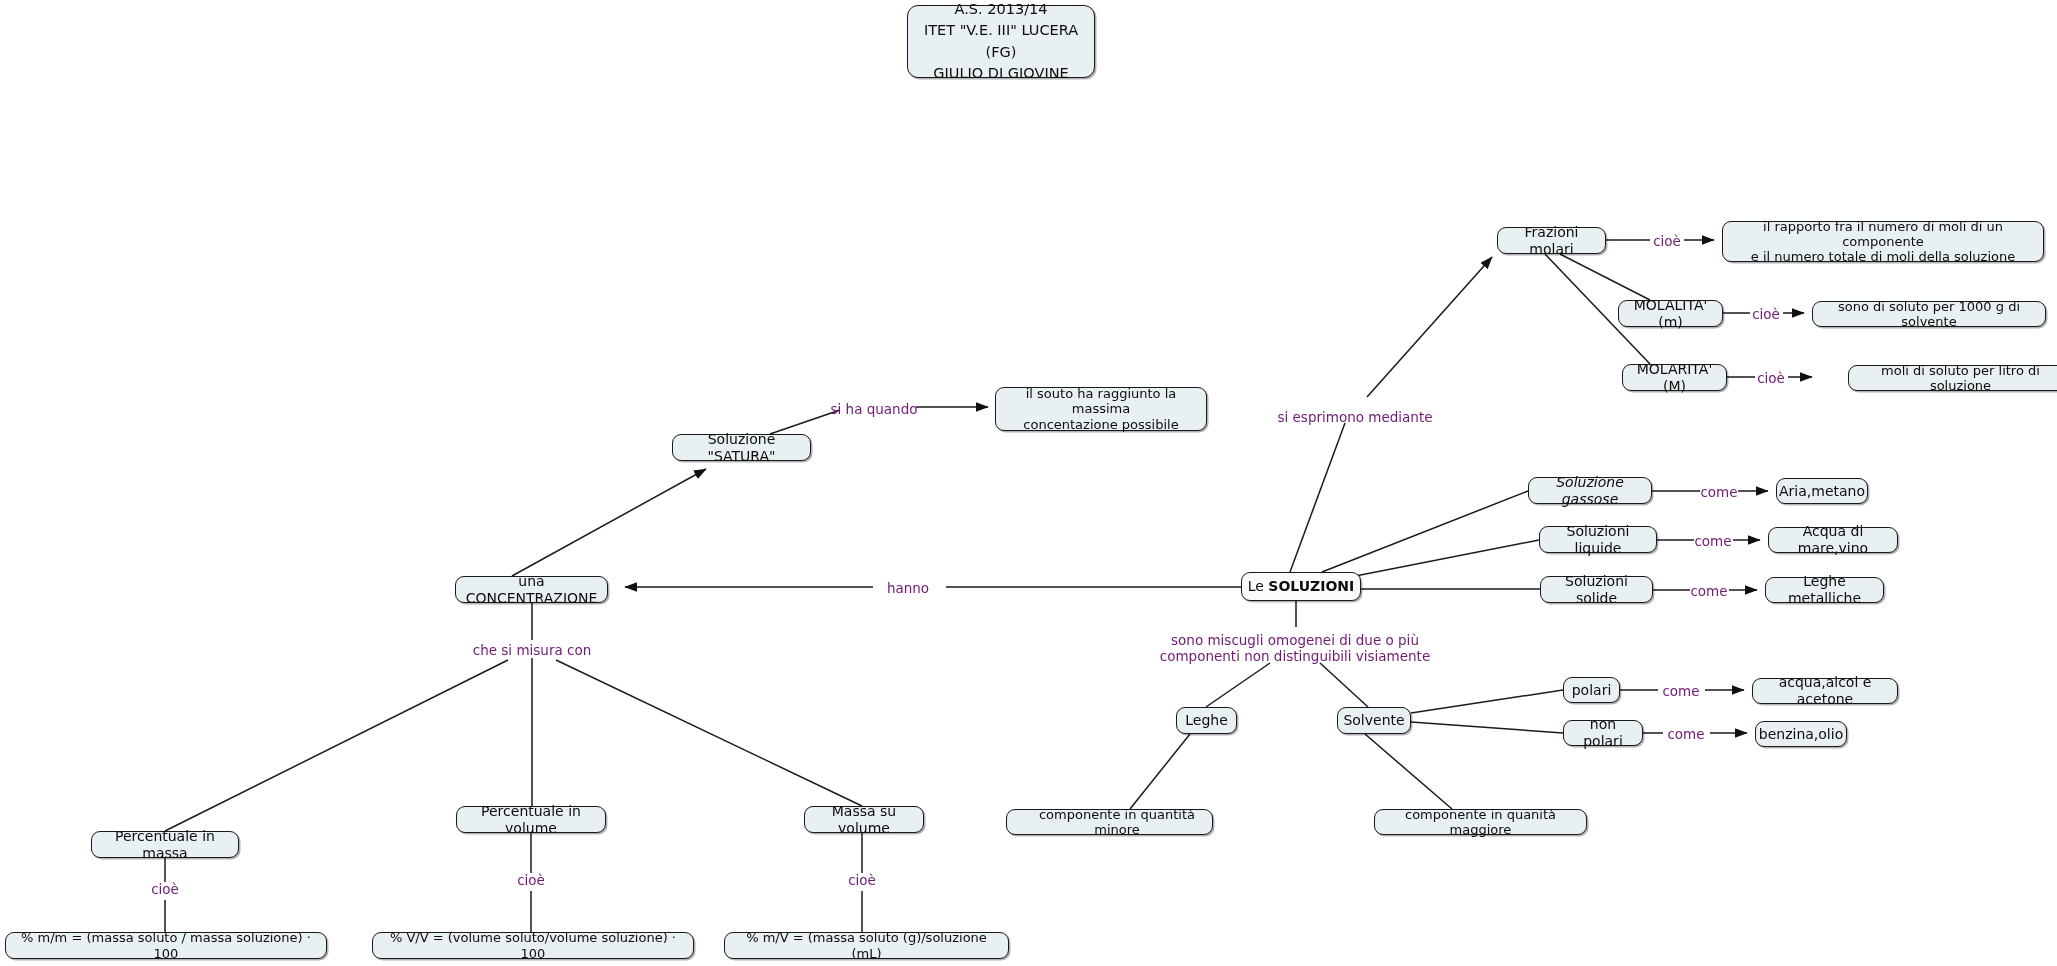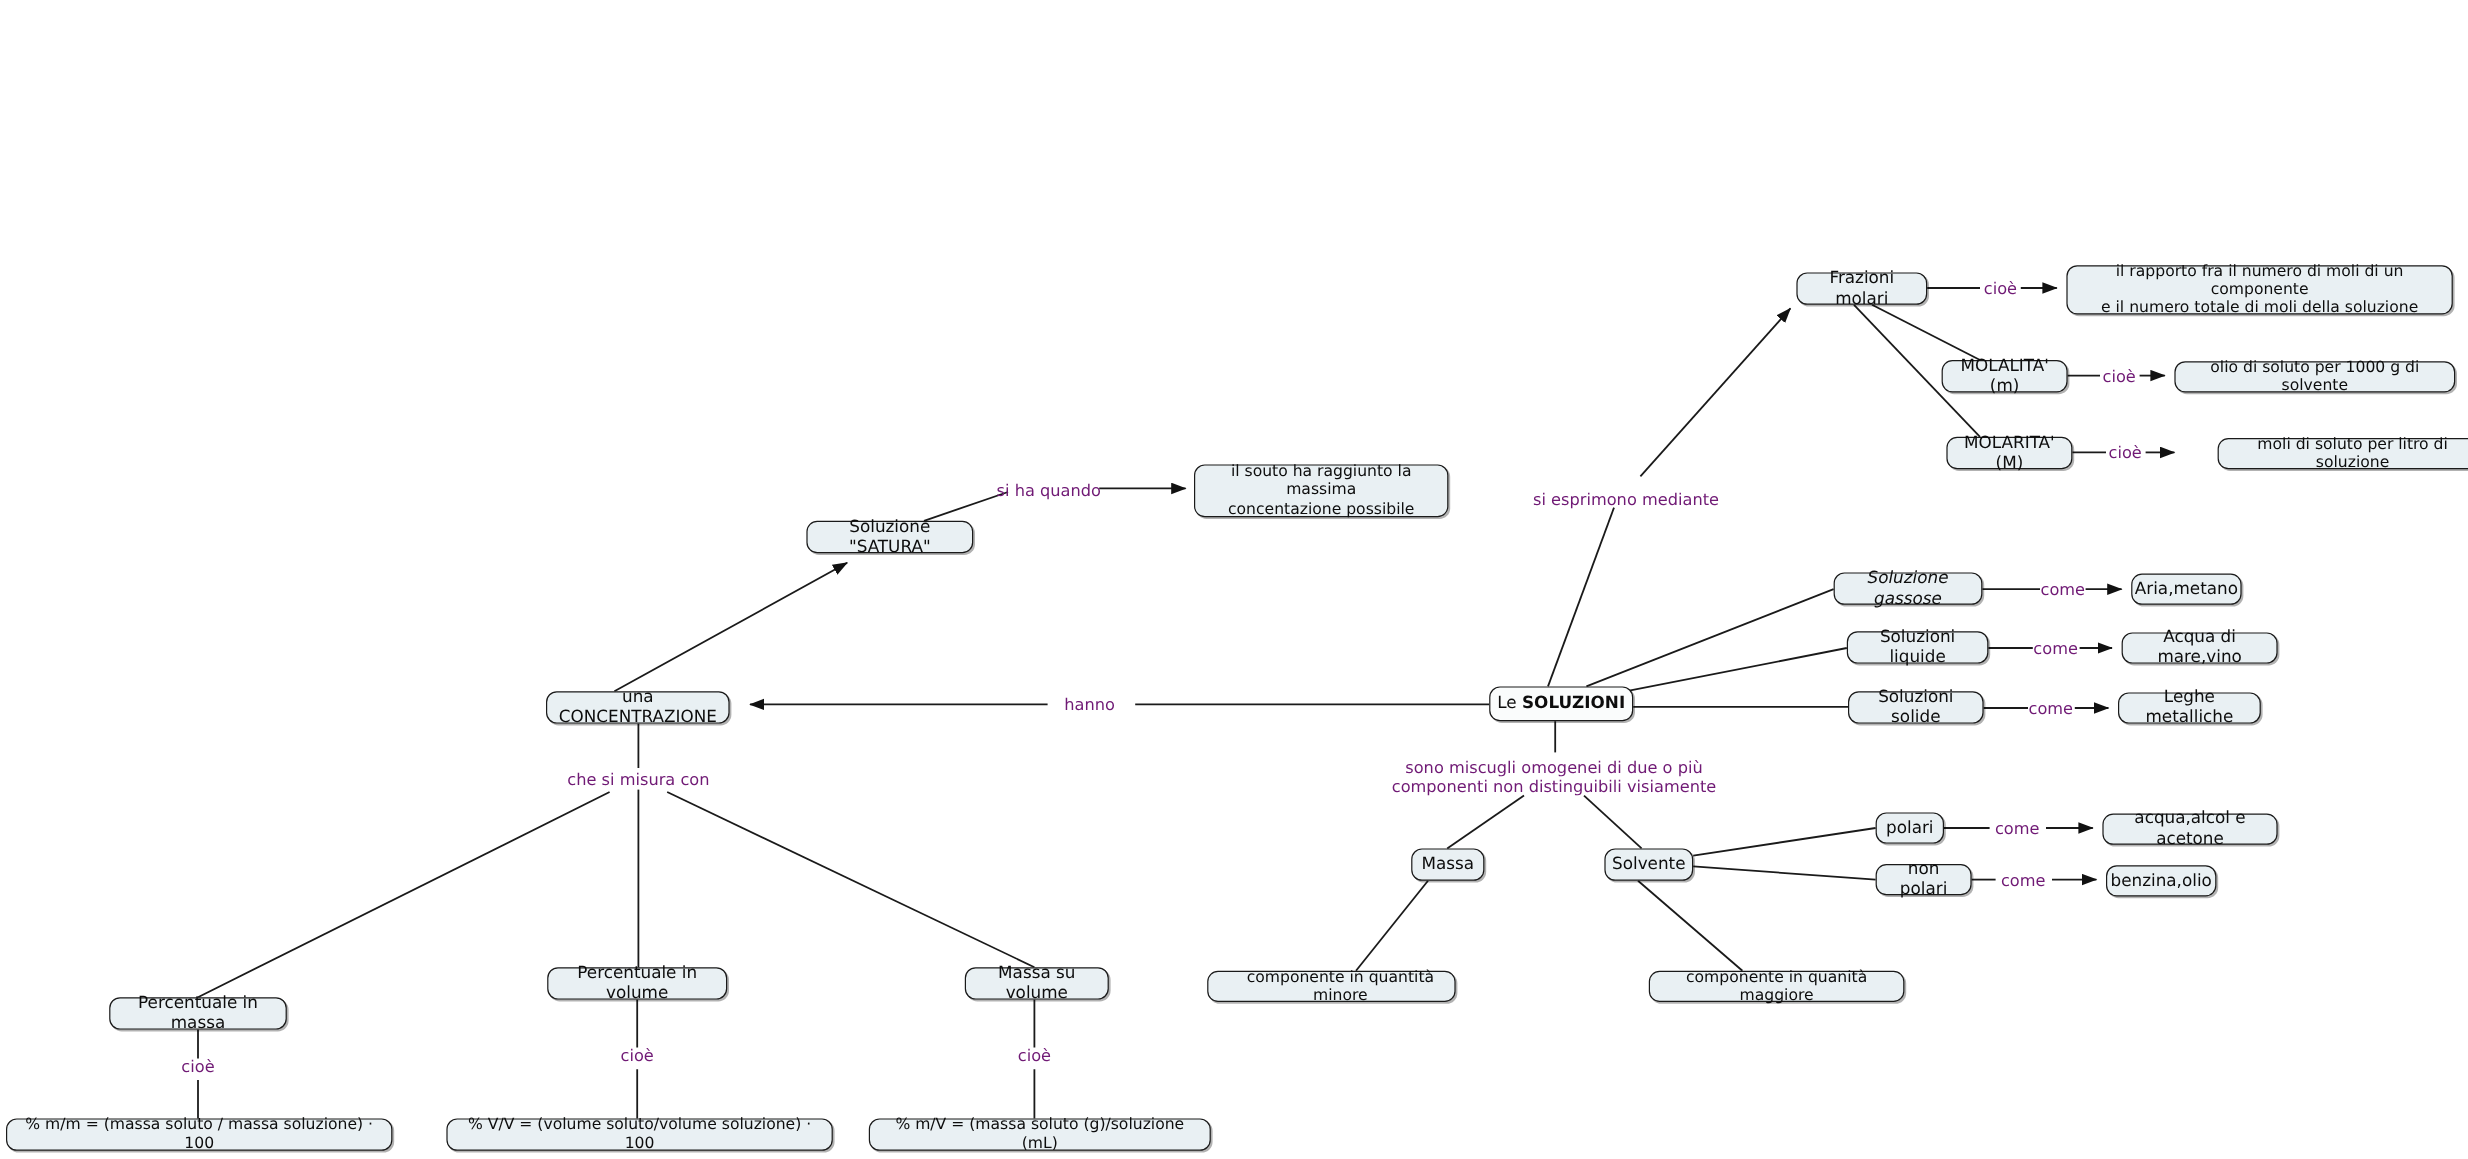--- a/index.html
+++ b/index.html
@@ -117,46 +117,49 @@
 
       <path d="M165,858 L165,882"></path>
       <path d="M165,900 L165,932"></path>
       <path d="M531,833 L531,873"></path>
       <path d="M531,891 L531,932"></path>
       <path d="M862,833 L862,873"></path>
       <path d="M862,891 L862,932"></path>
     </g>
   </svg>
 
+  <div class="node title" style="left:907px;top:5px;width:188px;height:73px;">A.S. 2013/14
+ITET "V.E. III" LUCERA (FG)
+GIULIO DI GIOVINE</div>
 
   <div class="node plain" style="left:1241px;top:572px;width:120px;height:29px;">
     <span>Le&nbsp;<b>SOLUZIONI</b></span>
   </div>
 
   <div class="node" style="left:455px;top:576px;width:153px;height:27px;">una CONCENTRAZIONE</div>
   <div class="node" style="left:672px;top:434px;width:139px;height:27px;">Soluzione "SATURA"</div>
   <div class="node" style="left:995px;top:387px;width:212px;height:44px;font-size:13px;">il souto ha raggiunto la massima
 concentazione possibile</div>
 
   <div class="node" style="left:1497px;top:227px;width:109px;height:27px;">Frazioni molari</div>
   <div class="node" style="left:1722px;top:221px;width:322px;height:41px;font-size:13px;">il rapporto fra il numero di moli di un componente
 e il numero totale di moli della soluzione</div>
   <div class="node" style="left:1618px;top:300px;width:105px;height:27px;">MOLALITA' (m)</div>
-  <div class="node" style="left:1812px;top:301px;width:234px;height:26px;font-size:13px;">olio di soluto per 1000 g di solvente</div>
+  <div class="node" style="left:1812px;top:301px;width:234px;height:26px;font-size:13px;">sono di soluto per 1000 g di solvente</div>
   <div class="node" style="left:1622px;top:364px;width:105px;height:27px;">MOLARITA' (M)</div>
   <div class="node" style="left:1820px;top:365px;width:225px;height:26px;font-size:13px;margin-left:28px;">moli di soluto per litro di soluzione</div>
 
   <div class="node" style="left:1528px;top:477px;width:124px;height:27px;font-style:italic;">Soluzione gassose</div>
   <div class="node" style="left:1776px;top:478px;width:92px;height:26px;">Aria,metano</div>
   <div class="node" style="left:1539px;top:526px;width:118px;height:27px;">Soluzioni liquide</div>
   <div class="node" style="left:1768px;top:527px;width:130px;height:26px;">Acqua di mare,vino</div>
   <div class="node" style="left:1540px;top:576px;width:113px;height:27px;">Soluzioni solide</div>
   <div class="node" style="left:1765px;top:577px;width:119px;height:26px;">Leghe metalliche</div>
 
-  <div class="node" style="left:1176px;top:707px;width:61px;height:27px;">Massa</div>
+  <div class="node" style="left:1176px;top:707px;width:61px;height:27px;">Leghe</div>
   <div class="node" style="left:1337px;top:707px;width:74px;height:27px;">Solvente</div>
   <div class="node" style="left:1006px;top:809px;width:207px;height:26px;font-size:13px;padding-left:23px;">componente in quantità minore</div>
   <div class="node" style="left:1374px;top:809px;width:213px;height:26px;font-size:13px;">componente in quanità maggiore</div>
 
   <div class="node" style="left:1563px;top:677px;width:57px;height:26px;">polari</div>
   <div class="node" style="left:1752px;top:678px;width:146px;height:26px;">acqua,alcol e acetone</div>
   <div class="node" style="left:1563px;top:720px;width:80px;height:26px;">non polari</div>
   <div class="node" style="left:1755px;top:721px;width:92px;height:26px;">benzina,olio</div>
 
   <div class="node" style="left:91px;top:831px;width:148px;height:27px;">Percentuale in massa</div>

